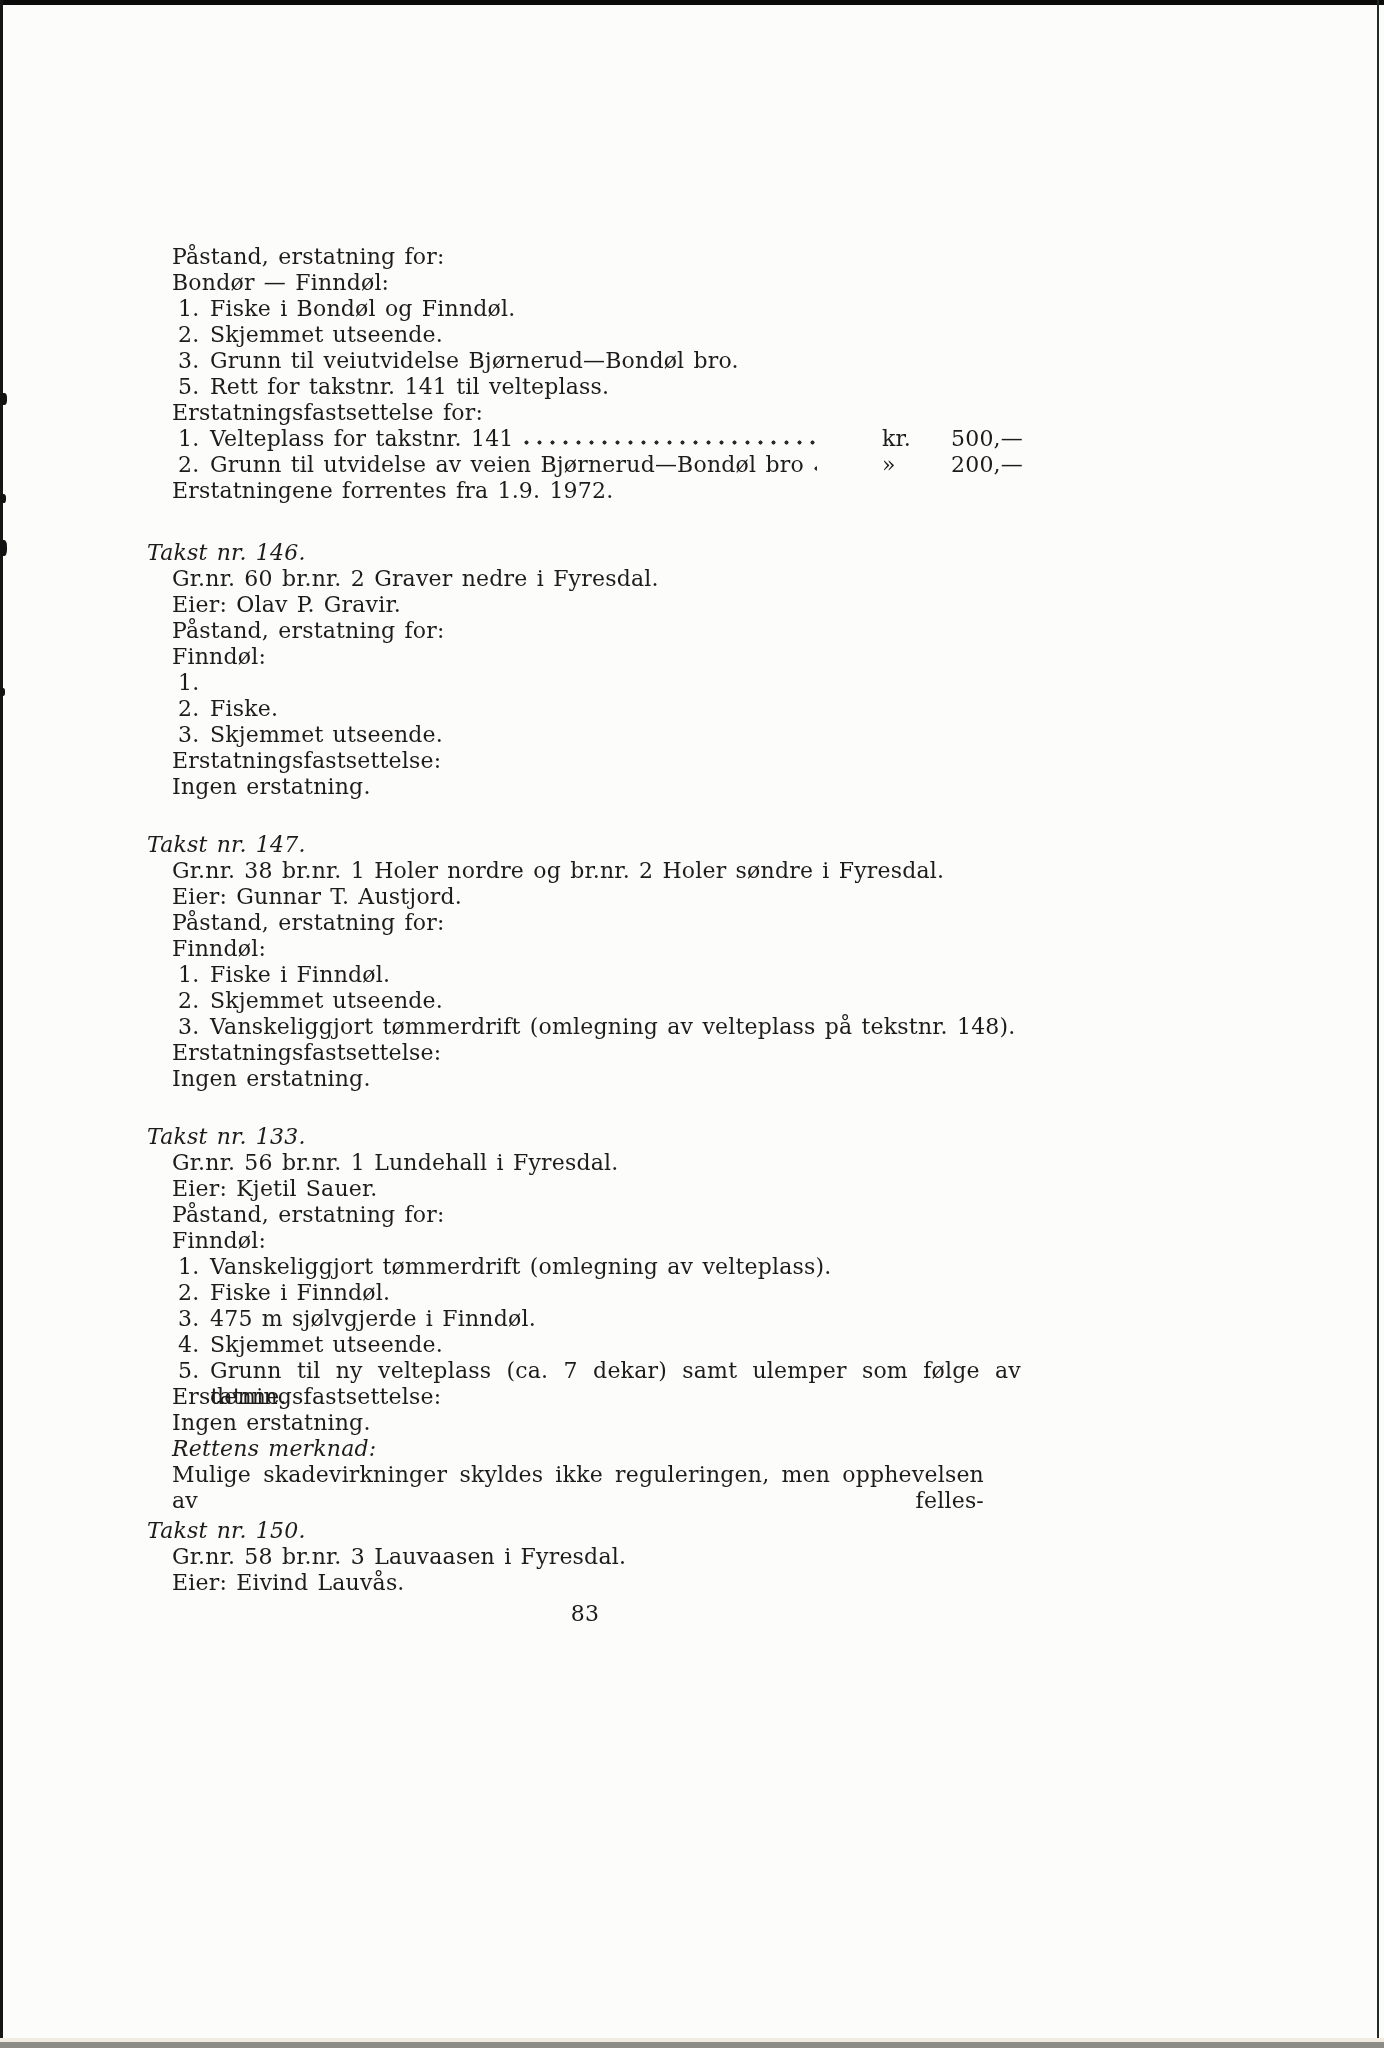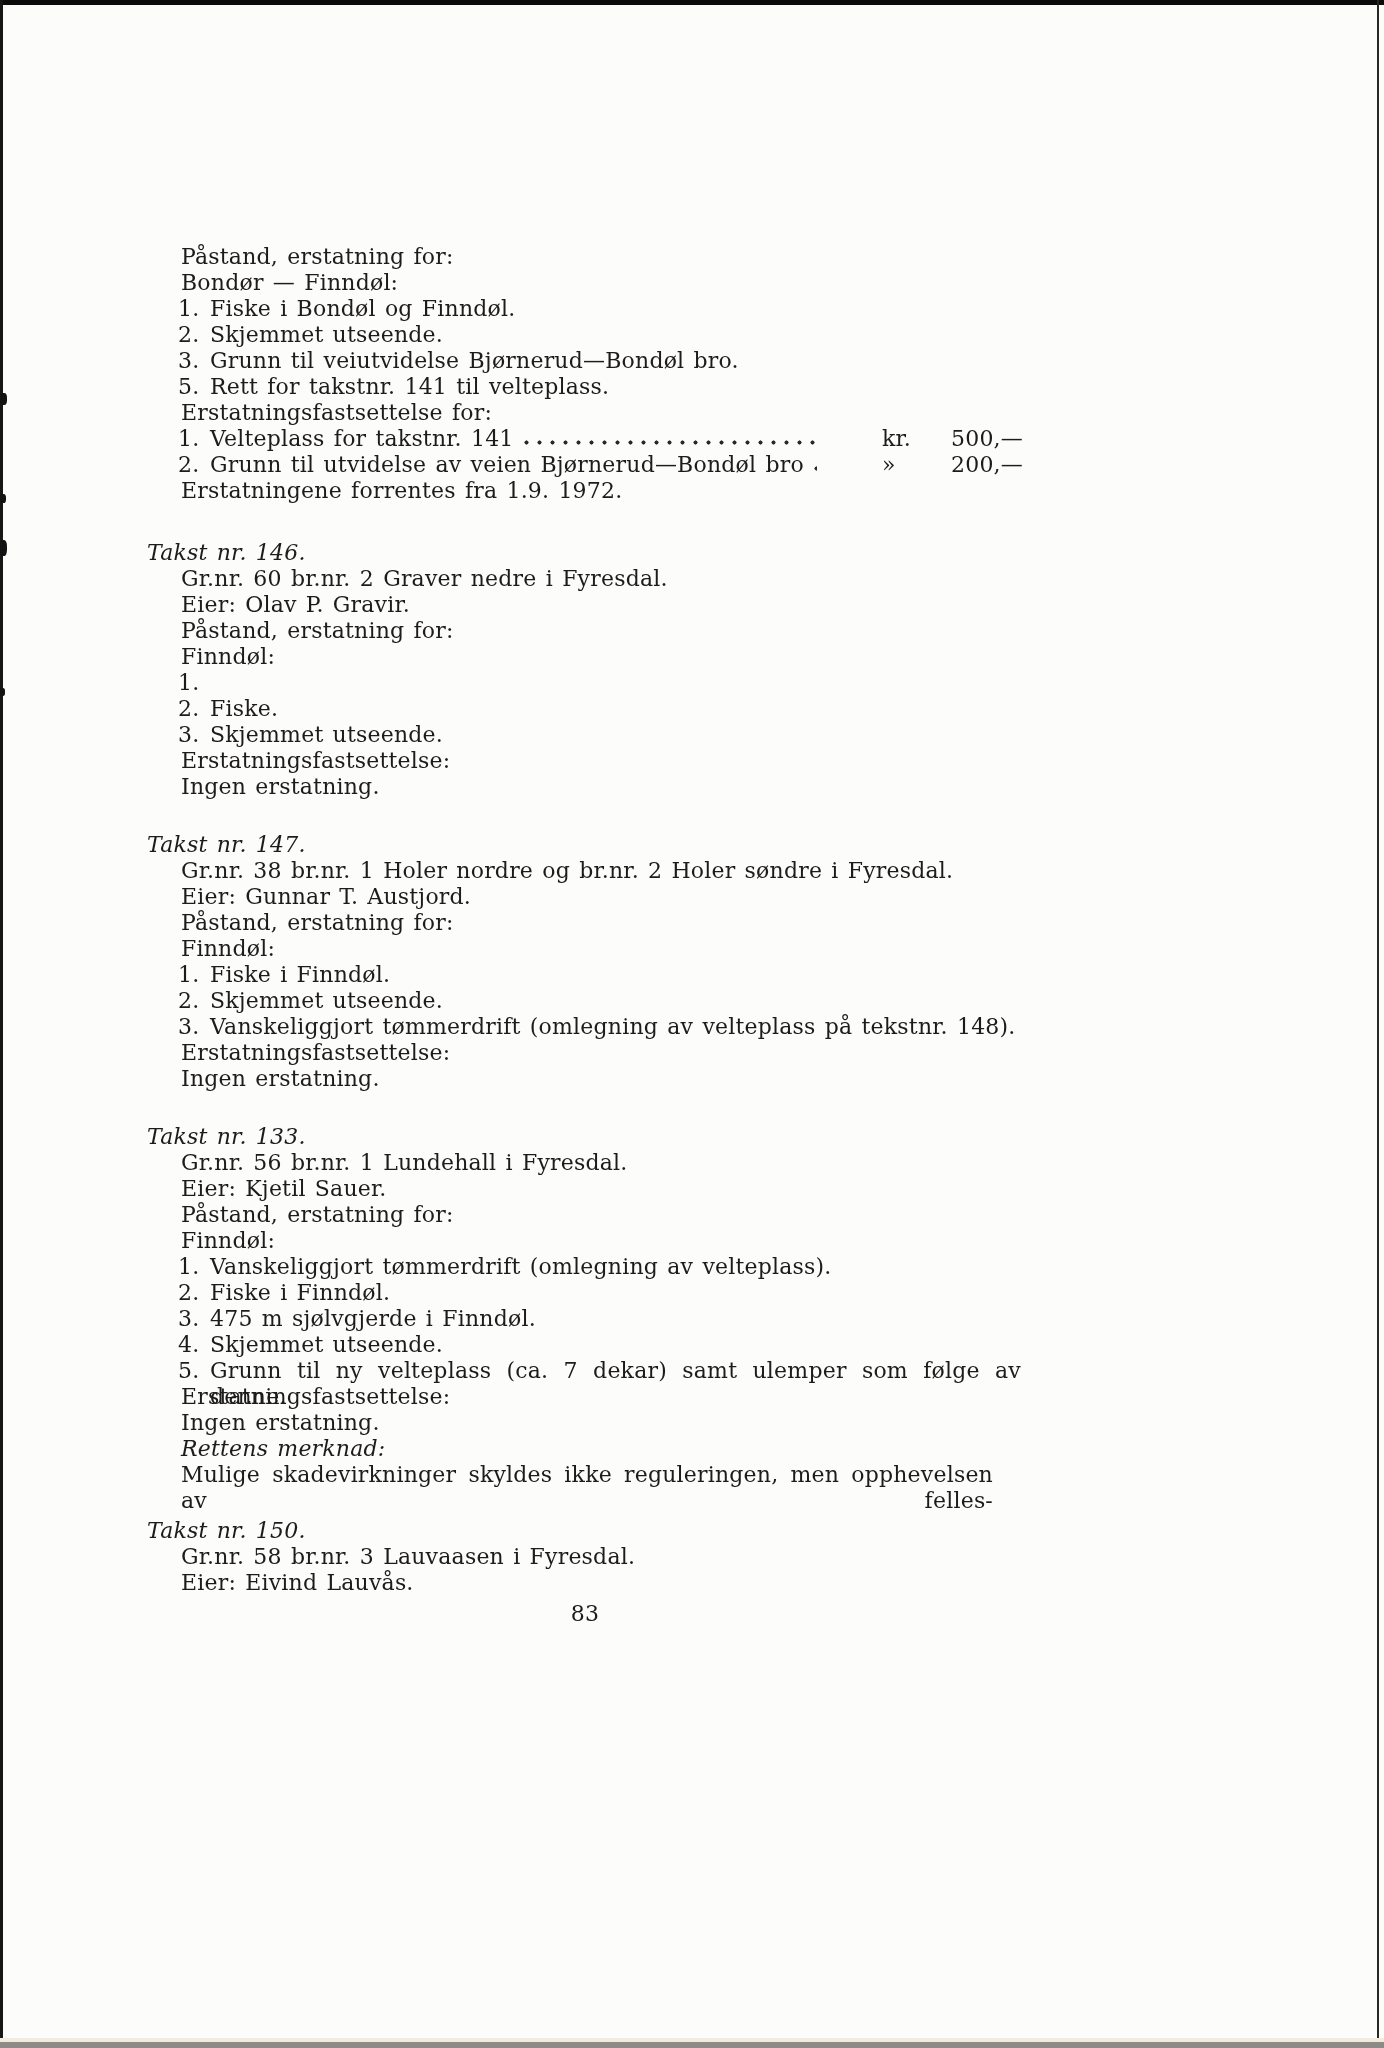--- a/index.html
+++ b/index.html
@@ -30,21 +30,21 @@
     letter-spacing:0.2px; word-spacing:2px;
   }
   .sec { margin:0; }
   .gap-b { margin-top:36px; }
   .gap-c { margin-top:32px; }
   .gap-d { margin-top:32px; }
   .gap-e { margin-top:30px; }
 
   .line { height:26px; white-space:nowrap; }
   .heading { font-style:italic; }
-  .body { margin-left:34px; }
+  .body { margin-left:25px; }
   .italic { font-style:italic; }
   .item { margin-left:31px; display:flex; align-items:baseline; }
   .item .num { flex:none; width:32px; }
   .item .itext { flex:none; }
   .item .itext.justify, .body.justify {
     flex:1 1 auto; white-space:normal;
     text-align:justify; text-align-last:justify;
   }
   .body.justify { width:812px; }
   .item.wide { width:843px; }

